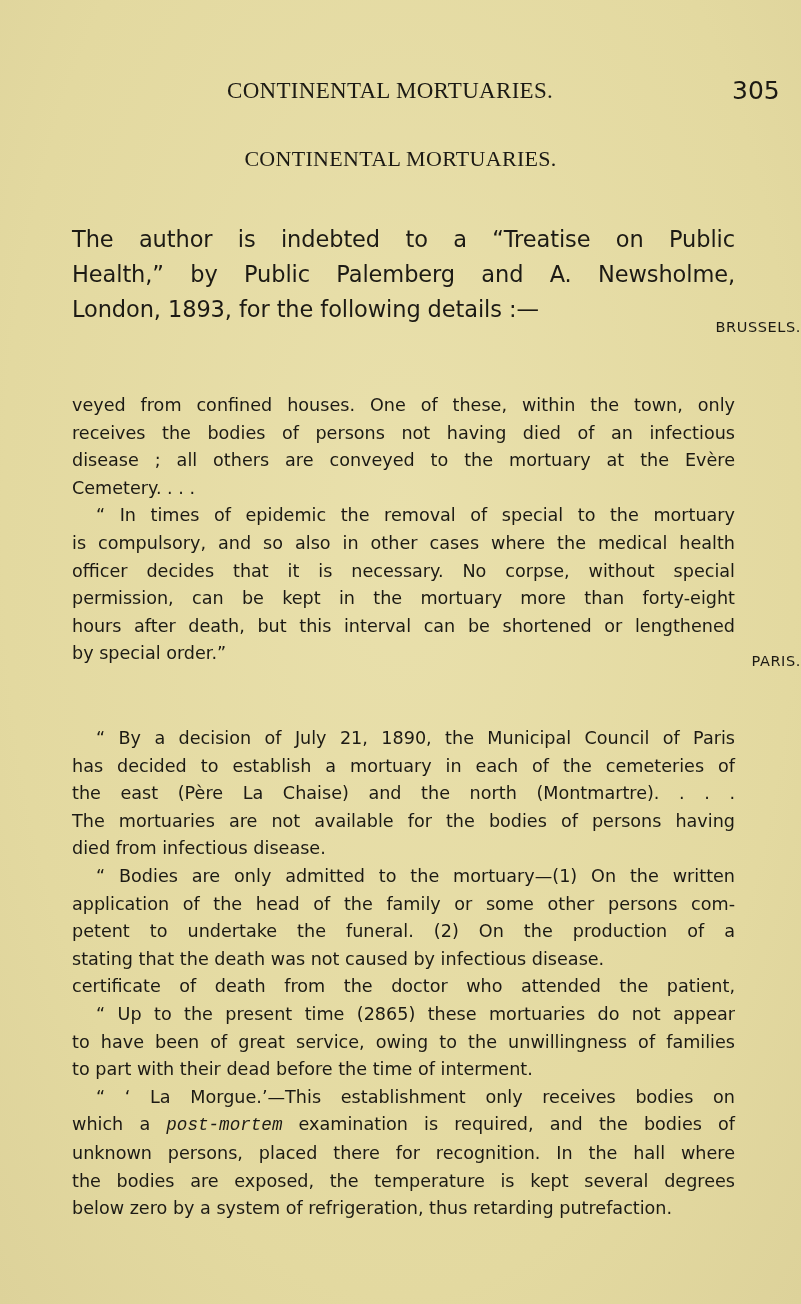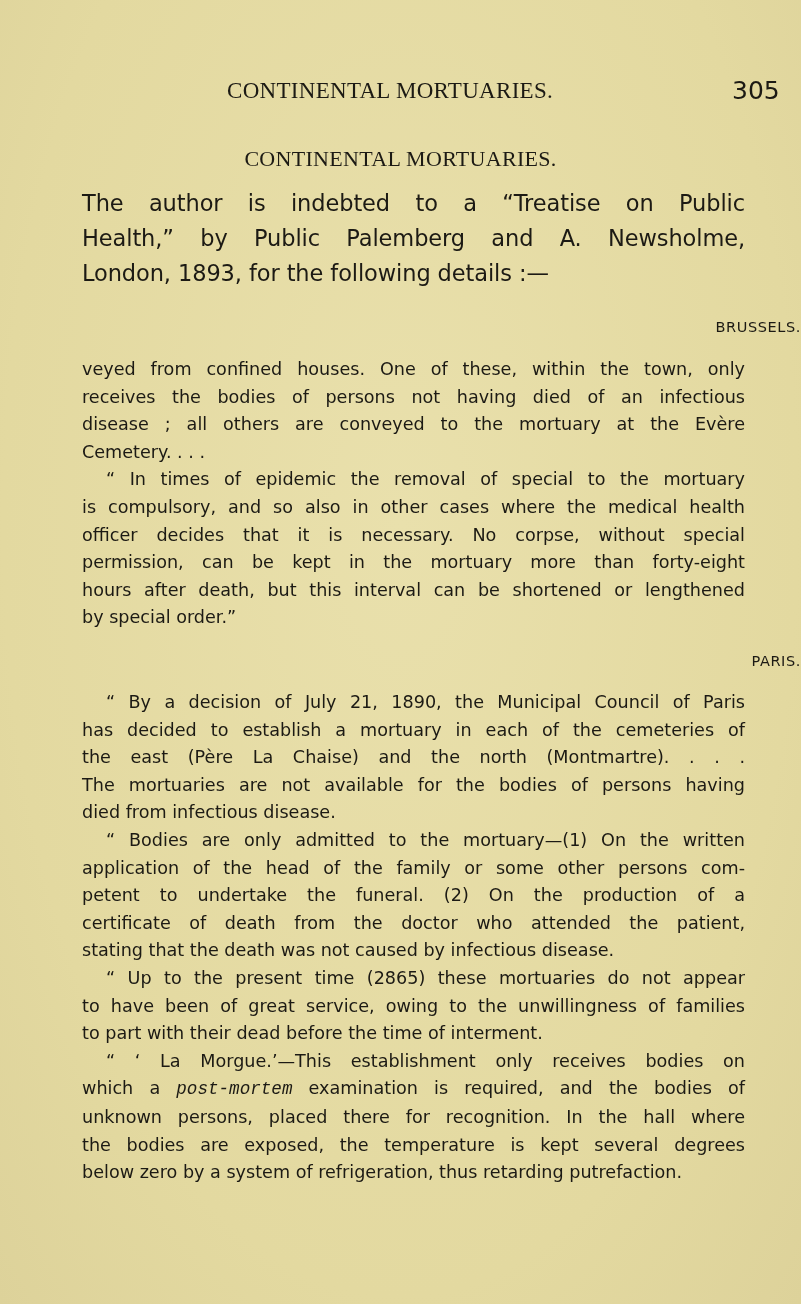--- a/index.html
+++ b/index.html
@@ -54,22 +54,23 @@
       width: 801px;
       text-align: center;
       font-size: 22px;
       letter-spacing: 0.3px;
       padding-left: 0;
       box-sizing: border-box;
     }
     .section-title span { position: relative; left: 0; }
     .text-block {
       position: absolute;
-      left: 82px;
+      left: 72px;
       width: 663px;
+      margin-top: 36px;
     }
     .intro {
       top: 186px;
       font-family: "DejaVu Sans", sans-serif;
       font-size: 22.5px;
       line-height: 35px;
       text-align: justify;
       text-align-last: left;
       letter-spacing: -0.1px;
     }
@@ -145,22 +146,22 @@
 
   <div class="text-block body-text paris-block">
     <span class="line indent">“ By a decision of July 21, 1890, the Municipal Council of Paris</span>
     <span class="line">has decided to establish a mortuary in each of the cemeteries of</span>
     <span class="line">the east (Père La Chaise) and the north (Montmartre). . . .</span>
     <span class="line">The mortuaries are not available for the bodies of persons having</span>
     <span class="line last">died from infectious disease.</span>
     <span class="line indent">“ Bodies are only admitted to the mortuary—(1) On the written</span>
     <span class="line">application of the head of the family or some other persons com-</span>
     <span class="line">petent to undertake the funeral.  (2) On the production of a</span>
+    <span class="line last">stating that the death was not caused by infectious disease.</span>
     <span class="line">certificate of death from the doctor who attended the patient,</span>
-    <span class="line last">stating that the death was not caused by infectious disease.</span>
     <span class="line indent">“ Up to the present time (2865) these mortuaries do not appear</span>
     <span class="line">to have been of great service, owing to the unwillingness of families</span>
     <span class="line last">to part with their dead before the time of interment.</span>
     <span class="line indent">“ ‘ La Morgue.’—This establishment only receives bodies on</span>
     <span class="line"><span>which a </span><em class="italic">post-mortem</em><span> examination is required, and the bodies of</span></span>
     <span class="line">unknown persons, placed there for recognition.  In the hall where</span>
     <span class="line">the bodies are exposed, the temperature is kept several degrees</span>
     <span class="line last">below zero by a system of refrigeration, thus retarding putrefaction.</span>
   </div>
 

